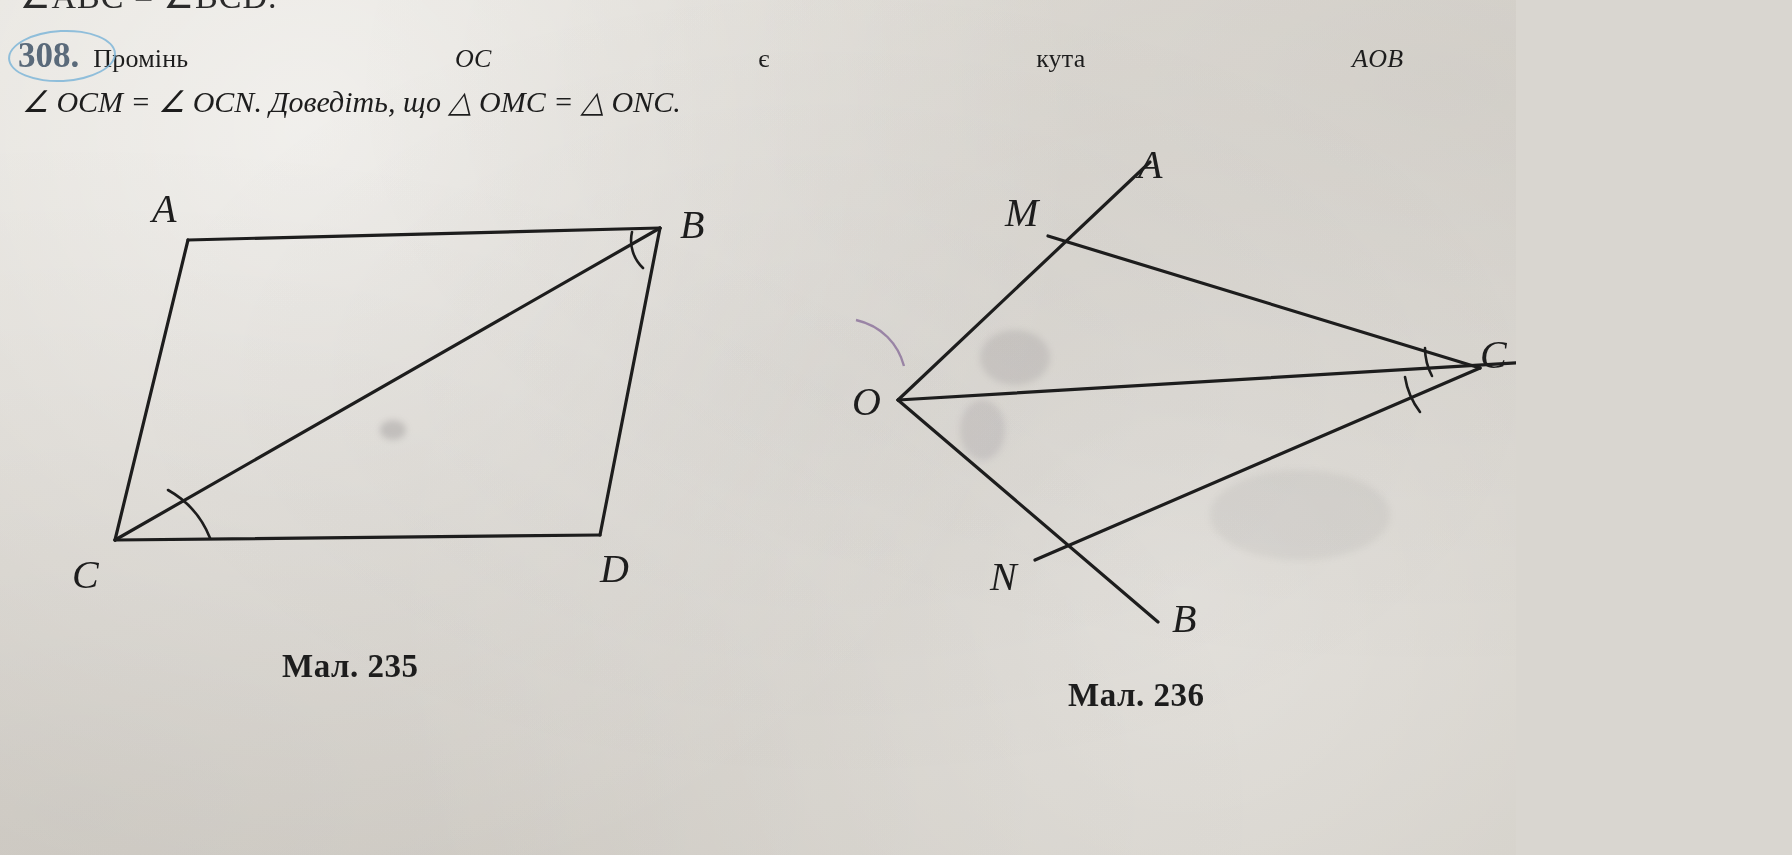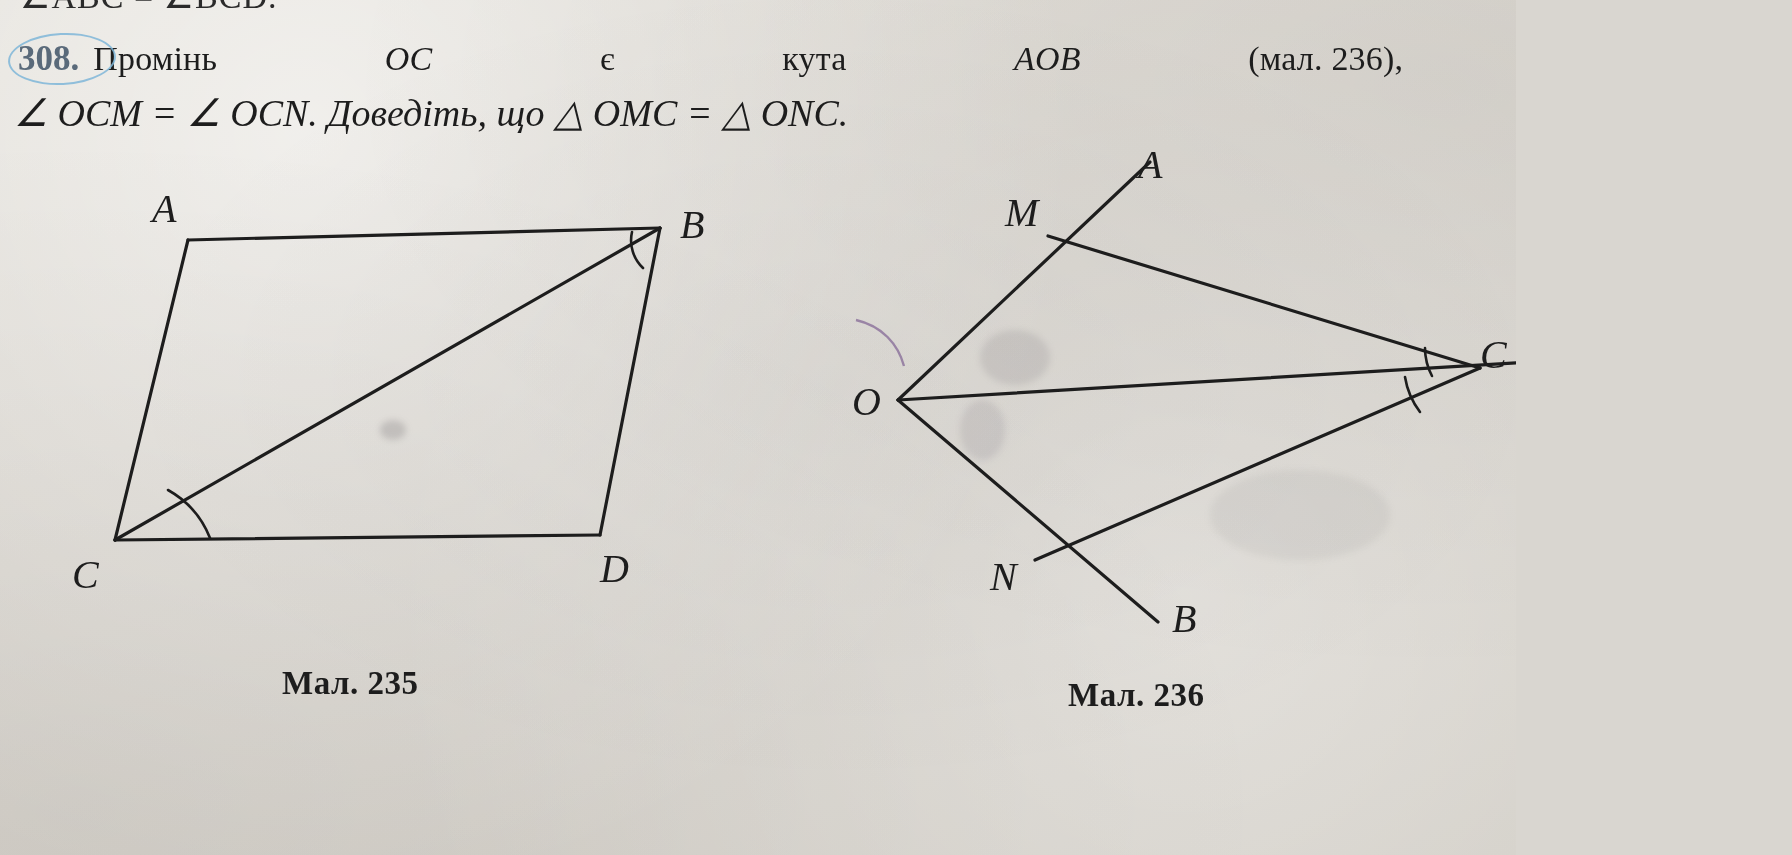--- a/index.html
+++ b/index.html
@@ -77,56 +77,56 @@
     top: -6px;
     width: 104px;
     height: 48px;
     border: 2.5px solid #7fb6d8;
     border-radius: 50%;
     transform: rotate(-3deg);
     opacity: .85;
     pointer-events: none;
   }
   .prob-text {
-    font-size: 34px;
+    font-size: 26px;
     line-height: 1.35;
     letter-spacing: .2px;
   }
   .prob-line1 .prob-text {
     display: flex;
     gap: 0;
     align-items: baseline;
     width: 1310px;
     justify-content: space-between;
   }
   .ital {
     font-style: italic;
     font-family: "Liberation Serif", serif;
   }
   .prob-line2 {
-    font-size: 38px;
+    font-size: 30px;
     line-height: 1.35;
     margin-top: 6px;
-    margin-left: 0;
+    margin-left: 8px;
     white-space: nowrap;
   }
   .fig {
     position: absolute;
   }
   #fig-235 { left: 60px; top: 150px; }
   #fig-236 { left: 820px; top: 130px; }
   .caption {
     position: absolute;
     font-size: 33px;
     color: #1d1d1d;
     font-family: "Liberation Serif", serif;
     font-weight: 600;
     letter-spacing: .5px;
   }
-  #cap-235 { left: 282px; top: 665px; }
+  #cap-235 { left: 282px; top: 648px; }
   #cap-236 { left: 1068px; top: 677px; }
   .smudge {
     position: absolute;
     pointer-events: none;
     border-radius: 50%;
     filter: blur(3px);
   }
 </style>
 </head>
 <body>
@@ -147,21 +147,20 @@
       <div class="num-badge">
         <div class="ellipse"></div>
         <span>308.</span>
       </div>
       <div class="prob-text">
         <span>Промінь</span>
         <span class="ital">OC</span>
         <span>є</span>
         <span>кута</span>
         <span class="ital">AOB</span>
-        <span>(мал. 236),</span>
       </div>
     </div>
     <div class="prob-line2 ital">∠ OCM = ∠ OCN. Доведіть, що △ OMC = △ ONC.</div>
   </div>
 
   <svg id="fig-235" class="fig" width="700" height="470" viewBox="0 0 700 470">
     <g fill="none" stroke="#1d1d1d" stroke-width="3.2" stroke-linecap="round" stroke-linejoin="round">
       <path d="M128 90 L600 78"></path>
       <path d="M600 78 L540 385"></path>
       <path d="M540 385 L55 390"></path>

